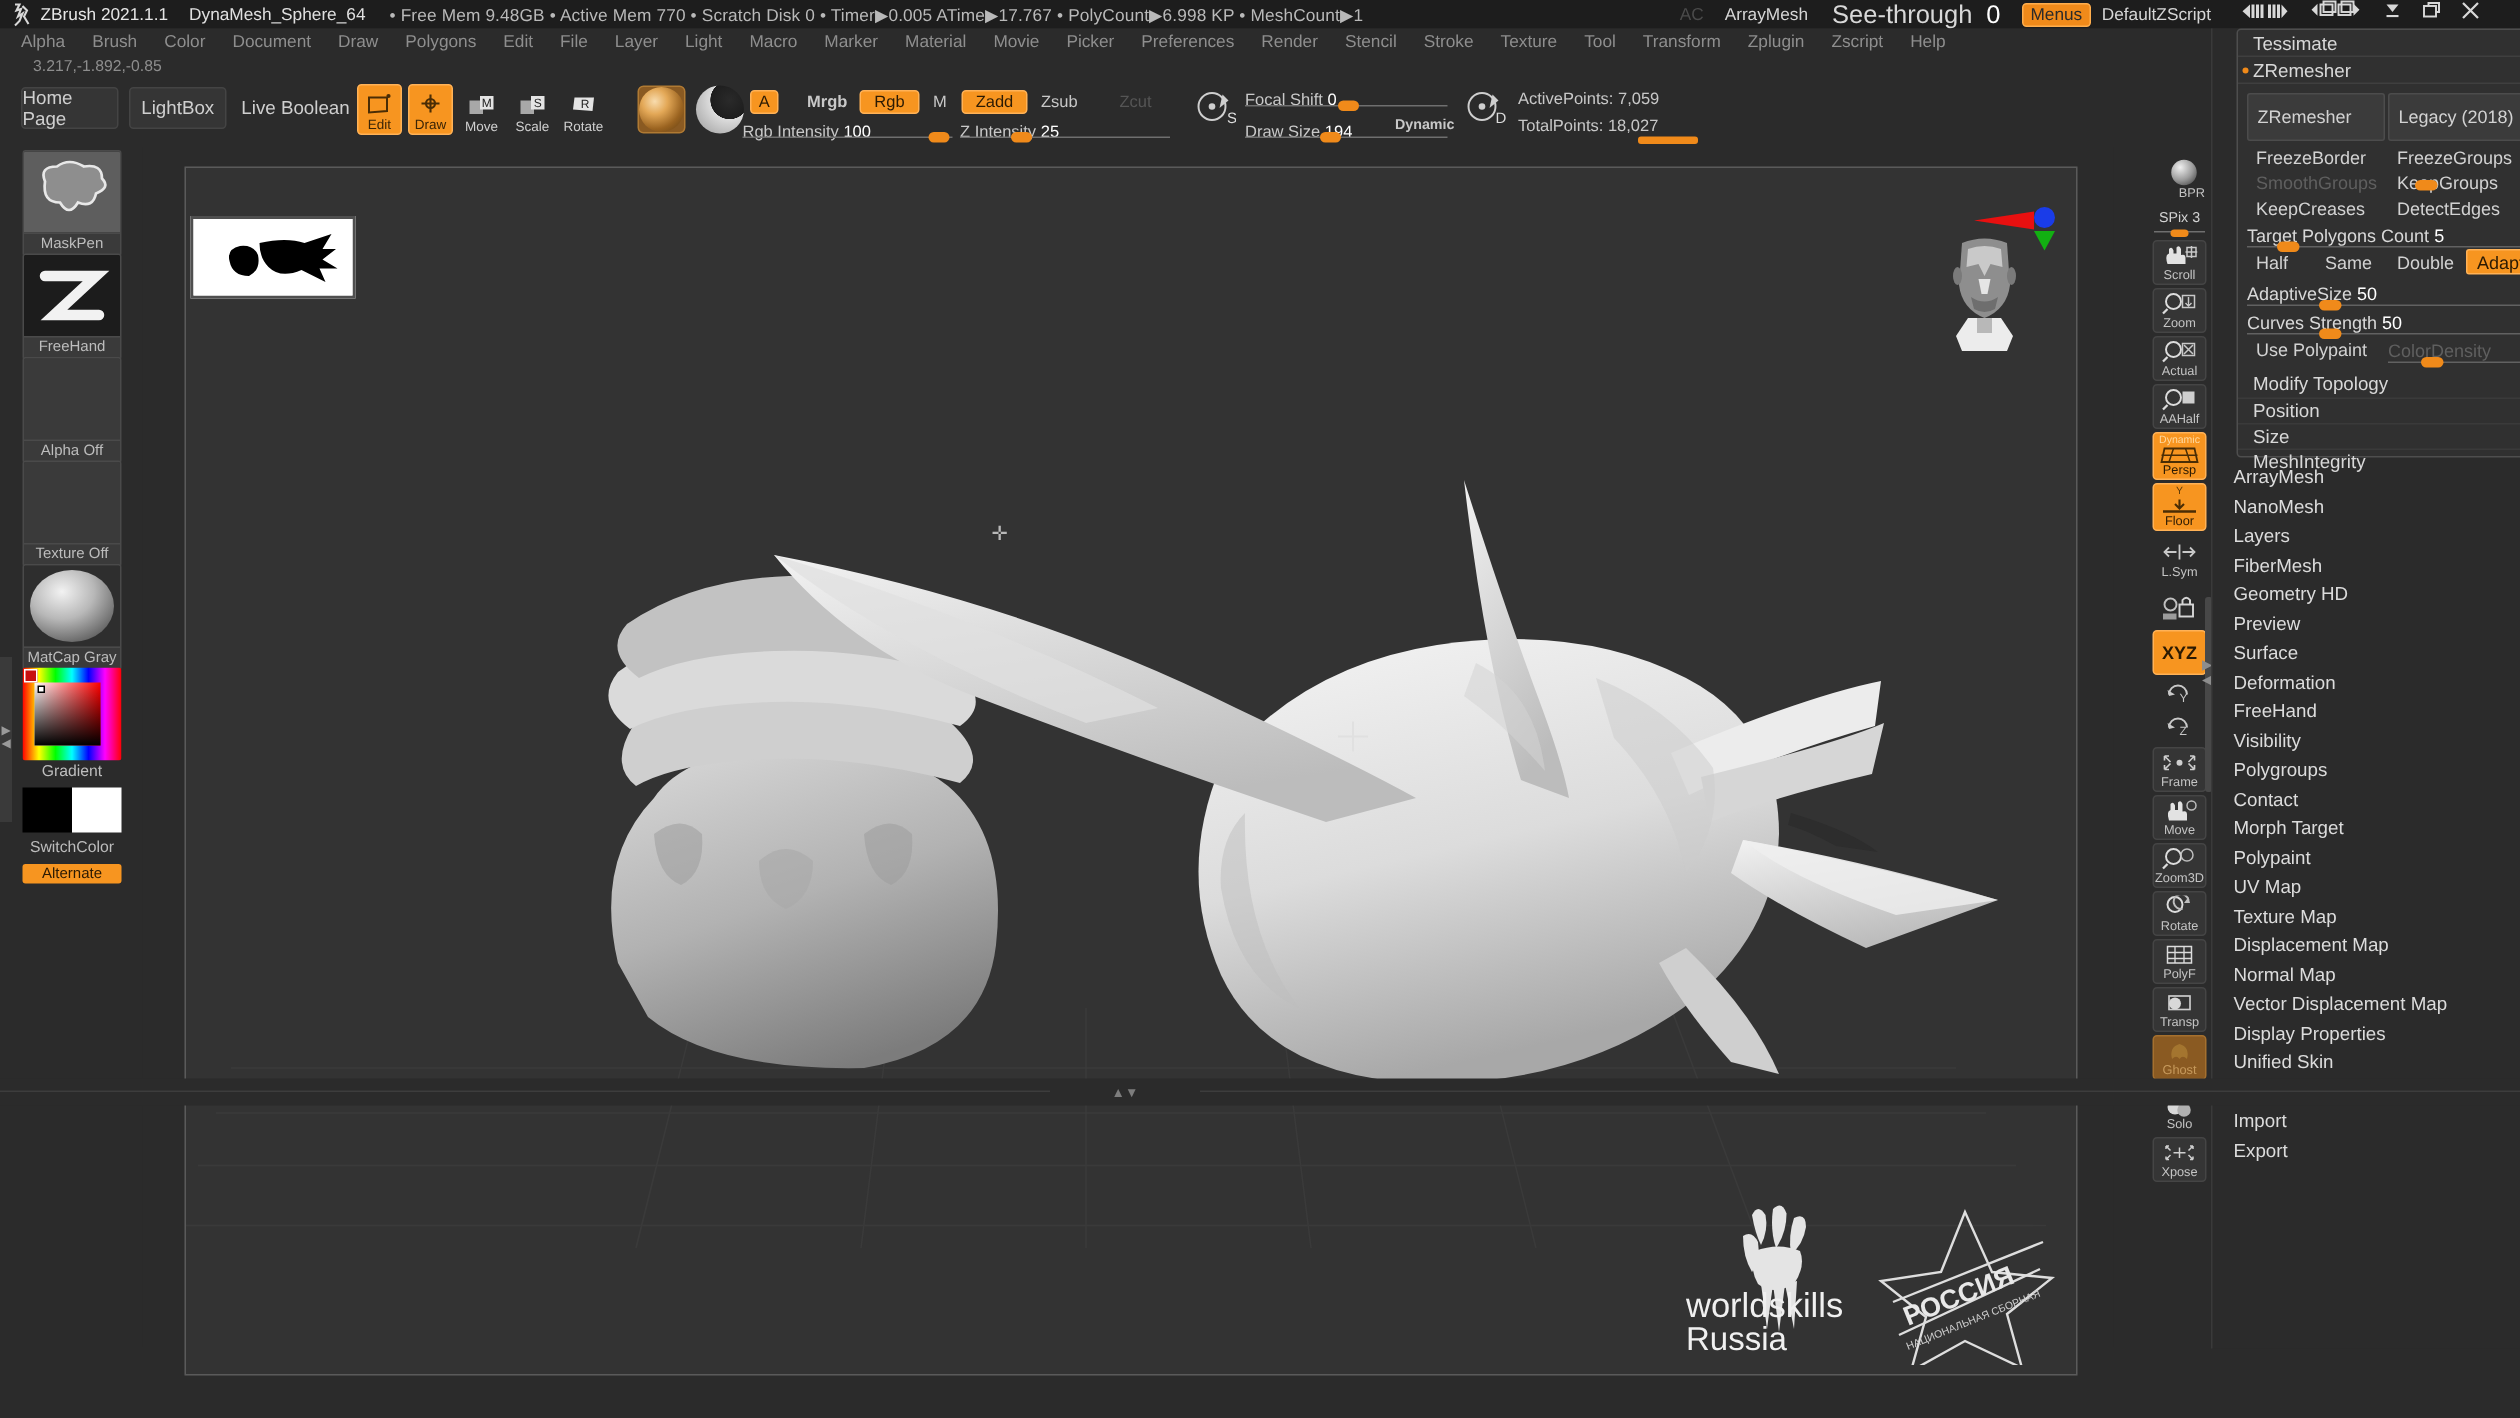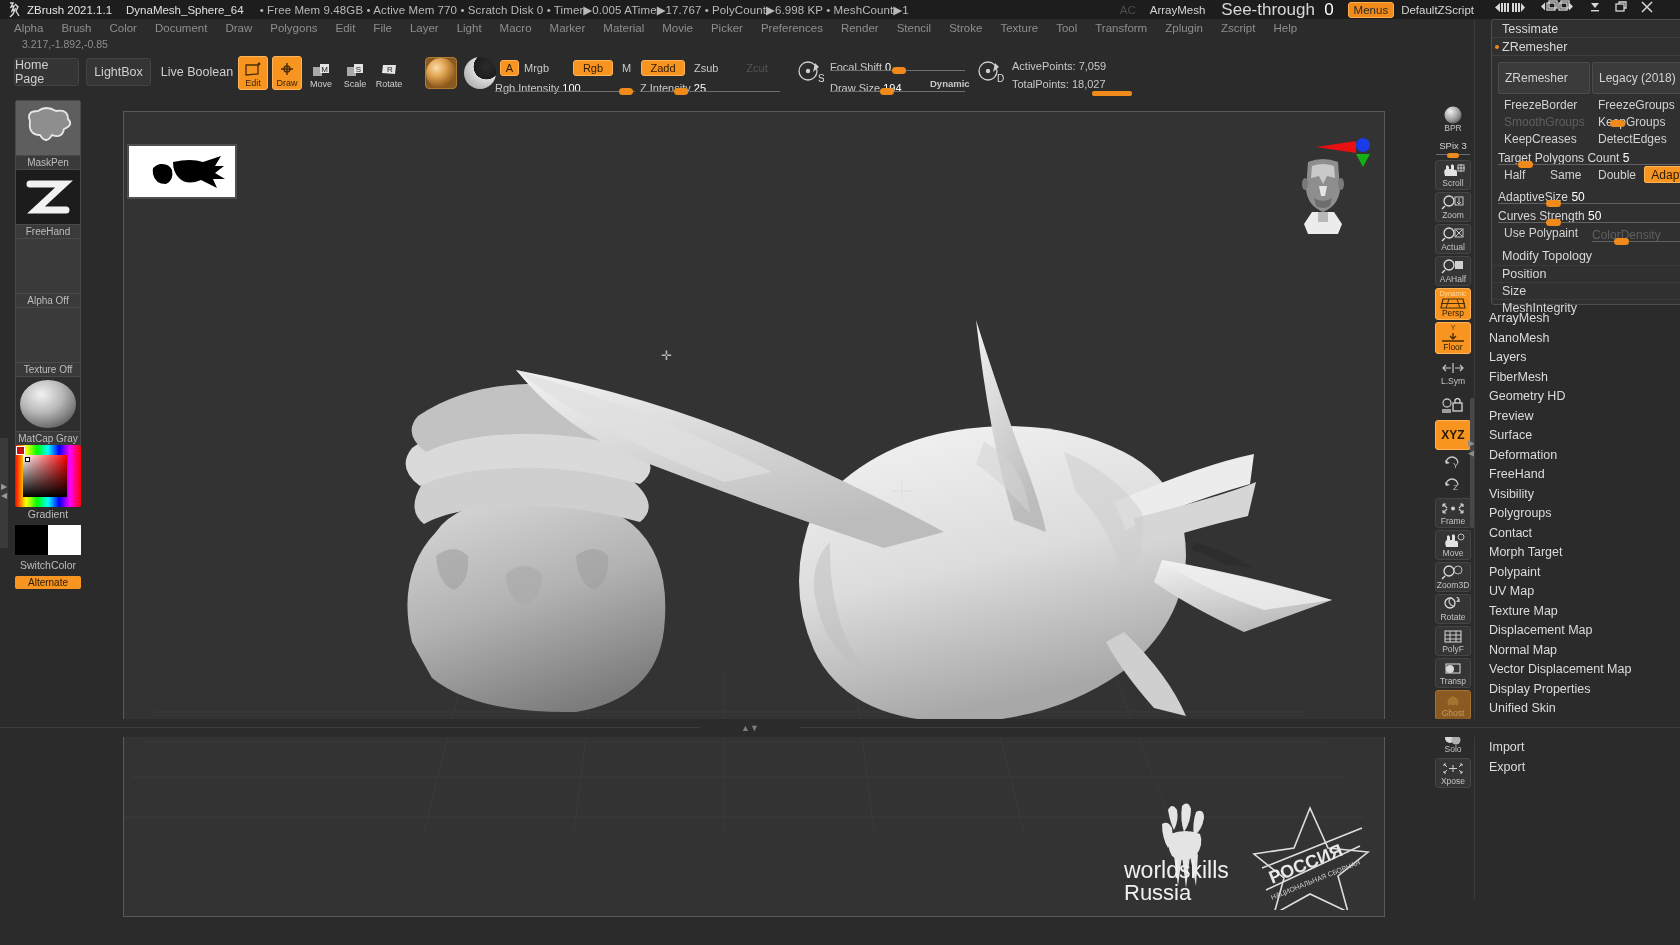--- a/index.html
+++ b/index.html
@@ -376,21 +376,21 @@
     </div>
 
     <div class="matsphere sel" style="left:425px;">
       <div style="width:100%;height:100%;border-radius:50%;background:radial-gradient(circle at 35% 32%, #f8dcae 0%, #e3a857 30%, #9a6320 65%, #5b3a10 100%);"></div>
     </div>
     <div class="matsphere" style="left:464px;">
       <div style="width:100%;height:100%;border-radius:50%;background:radial-gradient(circle at 70% 30%, #2a2a2a 0%, #1d1d1d 40%, #dcdcdc 41%, #9a9a9a 100%);"></div>
     </div>
 
     <div class="chip on" style="left:500px;width:19px;">A</div>
-    <div class="lbl" style="left:524px;top:10px;">Mrgb</div>
+    <div class="lbl" style="left:538px;top:10px;font-weight:bold;">Mrgb</div>
     <div class="chip on" style="left:573px;width:40px;">Rgb</div>
     <div class="lbl" style="left:622px;top:10px;">M</div>
     <div class="chip on" style="left:641px;width:44px;">Zadd</div>
     <div class="lbl" style="left:694px;top:10px;">Zsub</div>
     <div class="chip ghost" style="left:740px;width:34px;">Zcut</div>
 
     <div class="slider" style="left:495px;top:26px;width:140px;">
       <span class="sl-txt"><span>Rgb Intensity</span>
       <span class="sl-val">100</span></span>
       <span class="sl-track"></span>
@@ -635,21 +635,21 @@
           <g transform="translate(128,6)">
             <text x="20" y="78" font-family="Liberation Sans" font-size="18" font-weight="bold" fill="#e8e8e8" transform="rotate(-22 20 78)">РОССИЯ</text>
             <text x="20" y="94" font-family="Liberation Sans" font-size="7" fill="#cccccc" transform="rotate(-22 20 94)">НАЦИОНАЛЬНАЯ СБОРНАЯ</text>
           </g>
         </svg>
       </div>
     </div>
   </div>
 
   <div class="rightstrip">
-    <div class="ribtn bare" style="top:4px;height:36px;">
+    <div class="ribtn bare" style="top:4px;height:36px;align-items:flex-end;">
       <span class="ico">
         <svg width="28" height="20" viewBox="0 0 28 20">
             <circle cx="14" cy="9" r="8.5" fill="url(#bprg)"></circle>
         <defs>
               <radialGradient id="bprg" cx="0.35" cy="0.3" r="0.9">
                 <stop offset="0%" stop-color="#f0f0f0"></stop>
                 <stop offset="55%" stop-color="#9c9c9c"></stop>
                 <stop offset="100%" stop-color="#3e3e3e"></stop>
               </radialGradient>
             </defs>

